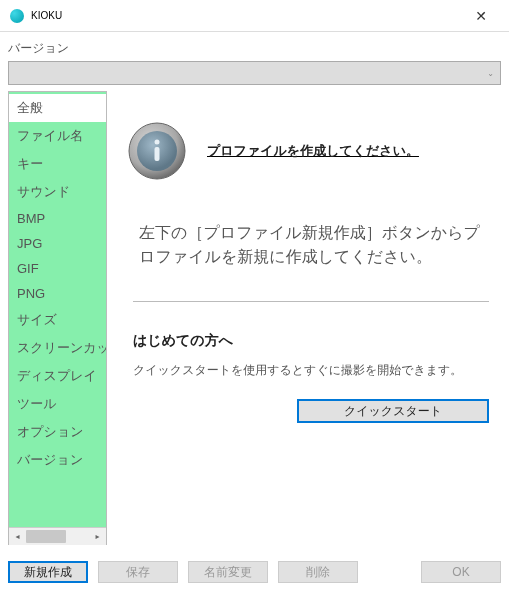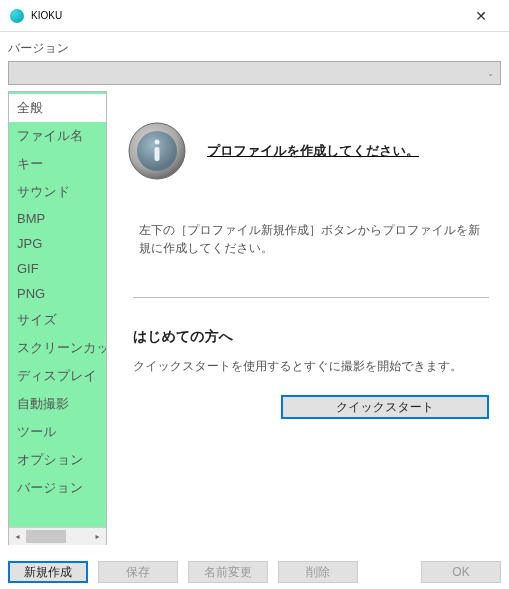--- a/index.html
+++ b/index.html
@@ -139,24 +139,24 @@
     width: 60px;
     height: 60px;
   }
   .info-text {
     color: #222;
     font-size: 13px;
     font-weight: bold;
   }
   .instruction {
     color: #555;
-    font-size: 12px;
+    font-size: 16px;
     line-height: 1.5;
     padding: 0 4px 0 12px;
-    margin-bottom: 40px;
+    margin-bottom: 32px;
   }
   .divider {
     height: 1px;
     background: #bbb;
     margin: 0 6px 30px 6px;
   }
   .section-heading {
     font-size: 14px;
     font-weight: bold;
     color: #222;
@@ -164,21 +164,21 @@
   }
   .section-text {
     font-size: 12px;
     color: #555;
     margin: 0 0 20px 6px;
   }
   .quickstart-btn {
     display: block;
     margin-left: auto;
     margin-right: 6px;
-    width: 208px;
+    width: 192px;
     height: 24px;
     background: #e1e1e1;
     border: 2px solid #0078d7;
     color: #222;
     font-size: 12px;
     cursor: pointer;
     font-family: inherit;
   }
   .bottom-buttons {
     display: flex;
@@ -233,21 +233,20 @@
         <div class="sidebar-item"><span>ファイル名</span></div>
         <div class="sidebar-item"><span>キー</span></div>
         <div class="sidebar-item"><span>サウンド</span></div>
         <div class="sidebar-item"><span>BMP</span></div>
         <div class="sidebar-item"><span>JPG</span></div>
         <div class="sidebar-item"><span>GIF</span></div>
         <div class="sidebar-item"><span>PNG</span></div>
         <div class="sidebar-item"><span>サイズ</span></div>
         <div class="sidebar-item"><span>スクリーンカット</span></div>
         <div class="sidebar-item"><span>ディスプレイ</span></div>
-        <div class="sidebar-item"><span>自動撮影</span></div>
         <div class="sidebar-item"><span>ツール</span></div>
         <div class="sidebar-item"><span>オプション</span></div>
         <div class="sidebar-item"><span>バージョン</span></div>
       </div>
       <div class="sidebar-scroll">
         <div class="scroll-arrow">◂</div>
         <div class="scroll-track">
           <div class="scroll-thumb"></div>
         </div>
         <div class="scroll-arrow">▸</div>

